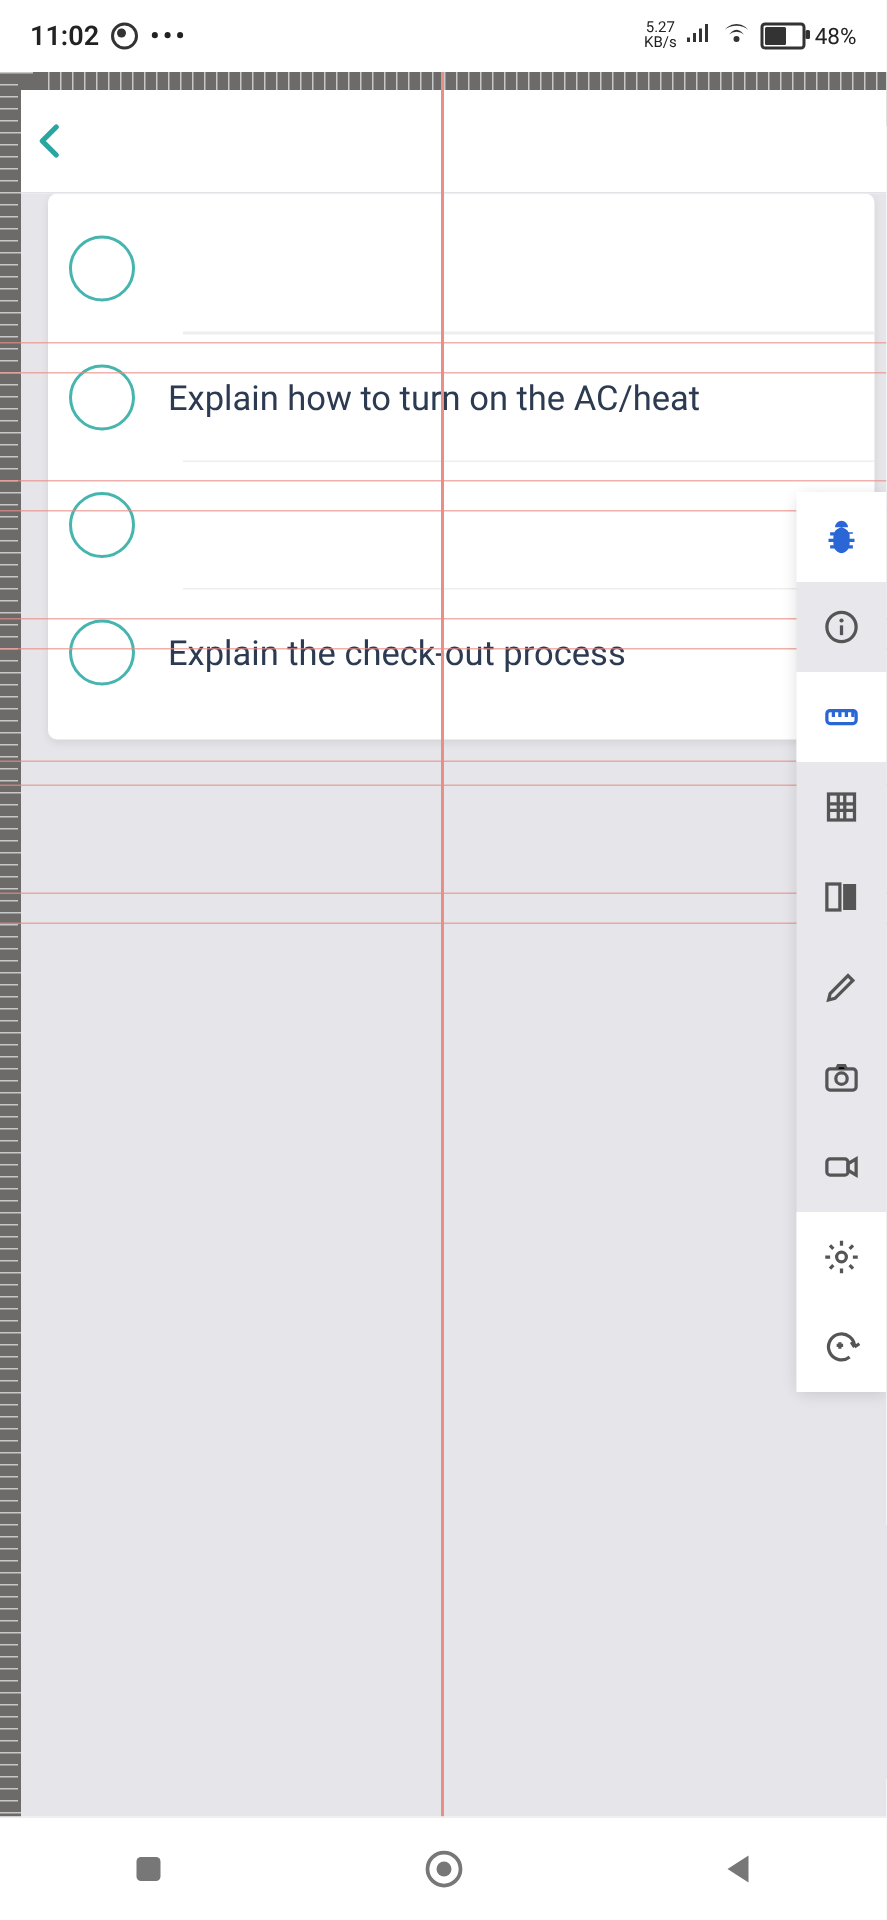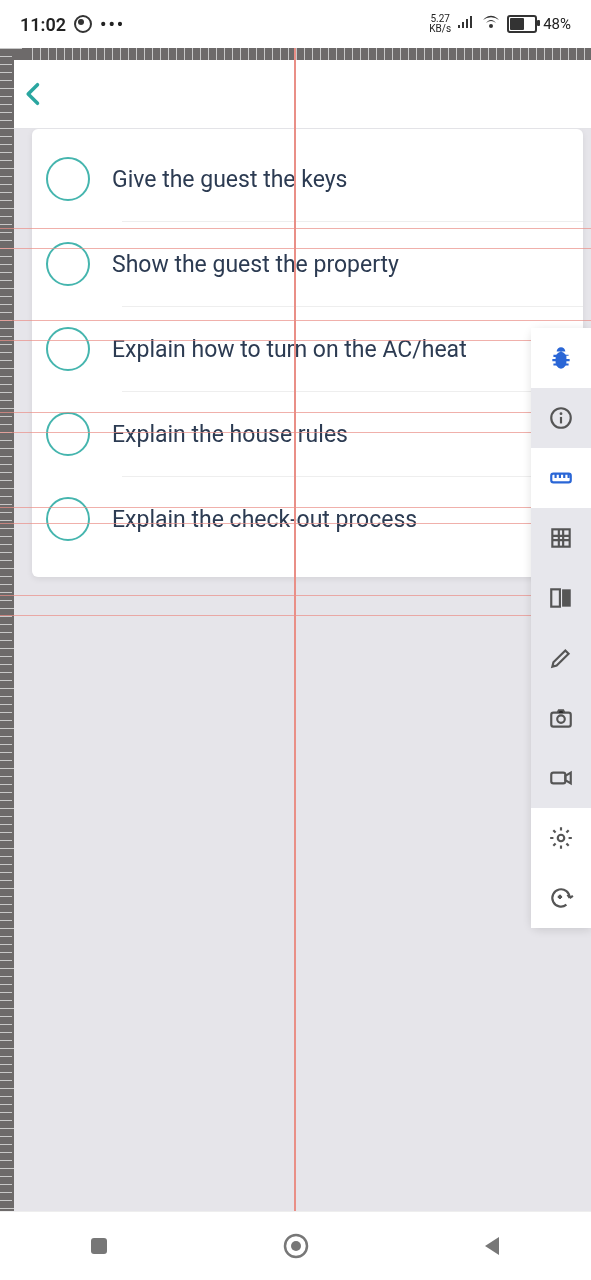--- a/index.html
+++ b/index.html
@@ -384,36 +384,30 @@
       <svg viewBox="0 0 24 24" width="28" height="28">
           <path fill="none" stroke="#2aa6a0" stroke-width="3" stroke-linecap="round" stroke-linejoin="round" d="M15 4 L7 12 L15 20"></path>
         </svg>
     </div>
   </div>
 
 
   <div class="card" id="card">
       <div class="row">
         <div class="chk"></div>
-        <div class="row-label">Give the guest the keys</div>
       </div>
       <div class="divider"></div>
-      <div class="row">
-        <div class="chk"></div>
-        <div class="row-label">Show the guest the property</div>
-      </div>
       <div class="divider"></div>
       <div class="row">
         <div class="chk"></div>
         <div class="row-label">Explain how to turn on the AC/heat</div>
       </div>
       <div class="divider"></div>
       <div class="row">
         <div class="chk"></div>
-        <div class="row-label">Explain the house rules</div>
       </div>
       <div class="divider"></div>
       <div class="row">
         <div class="chk"></div>
         <div class="row-label">Explain the check-out process</div>
       </div>
     </div>
 </div>
 
 <div class="inspector">

